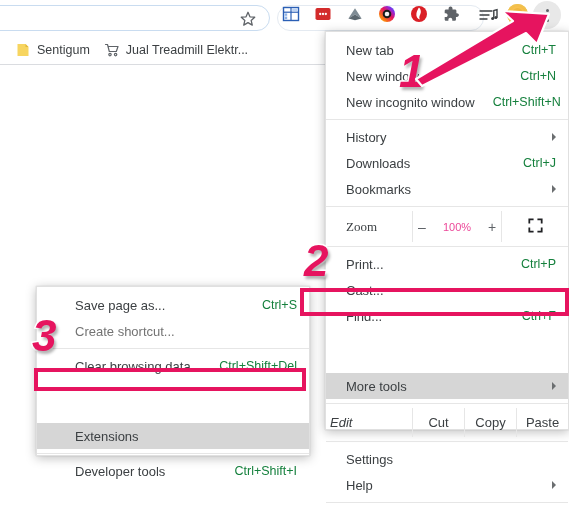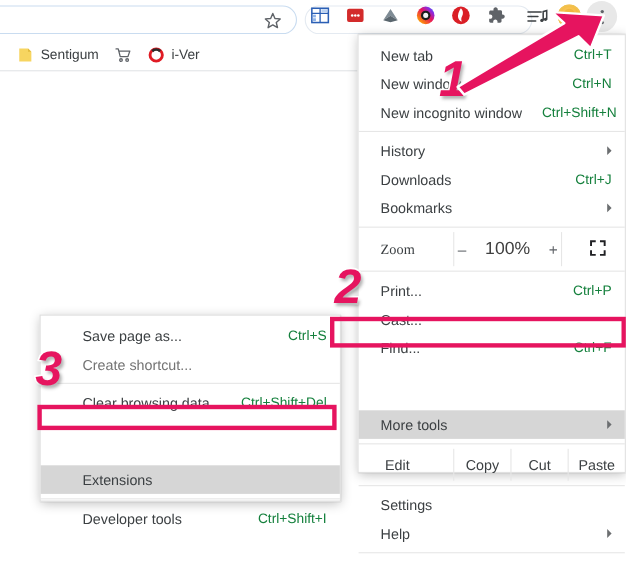--- a/index.html
+++ b/index.html
@@ -202,43 +202,44 @@
   .zoom-row .z-ctrls {
     flex: 1 1 auto;
     display: flex;
     align-items: center;
     justify-content: center;
     gap: 14px;
     border-left: 1px solid #e6e6e6;
     border-right: 1px solid #e6e6e6;
   }
   .zoom-row .z-btn { color: #5f6368; font-size: 14px; width: 14px; text-align:center;}
-  .zoom-row .z-val { font-size: 16px; color: #404040; }
+  .zoom-row .z-val { font-size: 11px; color: #ec4899; }
   .zoom-row .z-full {
     flex: 0 0 66px;
     display: flex; align-items: center; justify-content: center;
   }
 
   
   .edit-row {
     display: flex;
     align-items: stretch;
     height: 29px;
     font-size: 13px;
   }
   .edit-row > div {
     display: flex; align-items: center; justify-content: center;
     border-left: 1px solid #e6e6e6;
   }
   .edit-row > div:first-child {
     border-left: none;
     justify-content: flex-start;
-    padding-left: 24px;
+    padding-left: 4px;
     flex: 0 0 86px;
     box-sizing: border-box;
+    font-style: italic;
   }
   .edit-row .ec { flex: 1 1 0; }
 
   
   #more-tools-menu {
     left: 36px; top: 286px;
     width: 274px; height: 170px;
     padding-top: 5px;
   }
   #more-tools-menu .mi { padding: 0 12px 0 38px; }
@@ -379,29 +380,21 @@
       <span>Sentigum</span>
     </div>
     <div class="bookmark">
       <span class="bm-ico">
         <svg width="16" height="16" viewBox="0 0 16 16" fill="none" stroke="#5f6368" stroke-width="1.2" stroke-linecap="round" stroke-linejoin="round">
           <path d="M1.5 2.5h2l1.8 7h7l1.7-5H4"></path>
           <circle cx="6" cy="12.6" r="1.2"></circle>
           <circle cx="11.6" cy="12.6" r="1.2"></circle>
         </svg>
       </span>
-    </div>
-    <div class="bookmark">
-      <span class="bm-ico">
-        <svg width="16" height="16" viewBox="0 0 16 16">
-          <circle cx="8" cy="8" r="5.6" fill="none" stroke="#e01b24" stroke-width="2.6"></circle>
-          <path d="M4.4 4.4 A5.6 5.6 0 0 1 11.6 4.4" fill="none" stroke="#2b2b2b" stroke-width="2.6"></path>
-        </svg>
-      </span>
-      <span>i-Ver</span>
+      <span>Jual Treadmill Elektr...</span>
     </div>
   </div>
 
   <div id="chrome-divider"></div>
 </div>
 
 <div id="page-area"></div>
 
 <div class="menu" id="main-menu">
 
@@ -469,22 +462,22 @@
   </div>
   <div class="mi highlight">
     <span class="label">More tools</span>
     <span class="arrow-right"></span>
   </div>
 
   <div class="sep"></div>
 
   <div class="edit-row">
     <div>Edit</div>
+    <div class="ec">Cut</div>
     <div class="ec">Copy</div>
-    <div class="ec">Cut</div>
     <div class="ec">Paste</div>
   </div>
 
   <div class="sep"></div>
 
   <div class="mi">
     <span class="label">Settings</span>
   </div>
   <div class="mi">
     <span class="label">Help</span>

